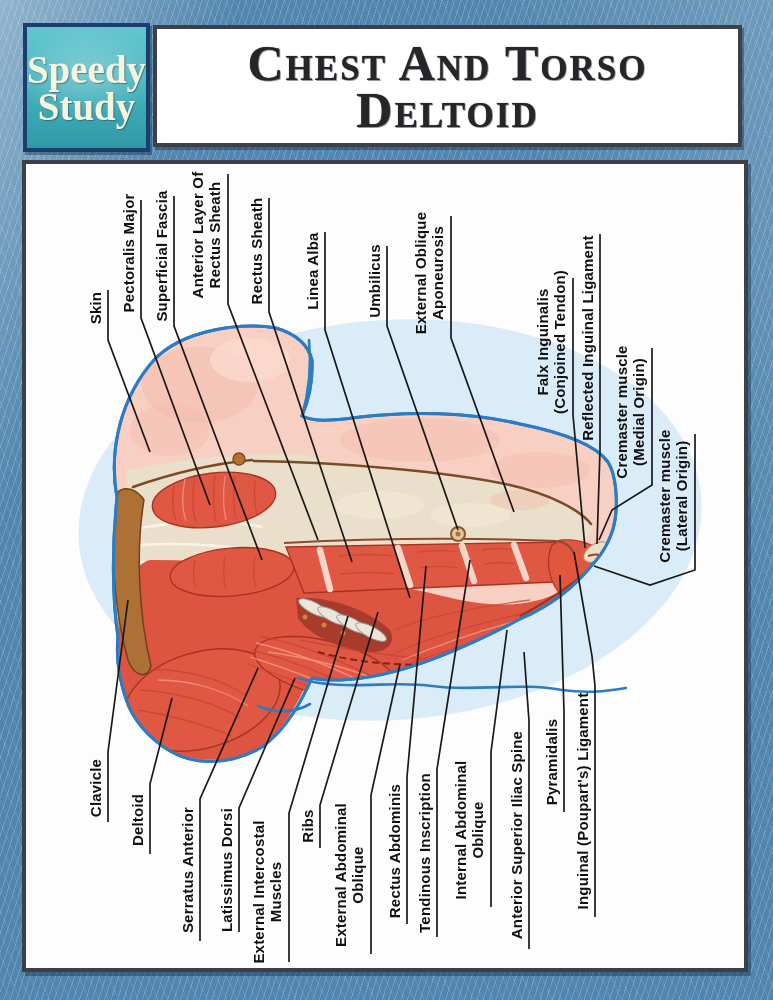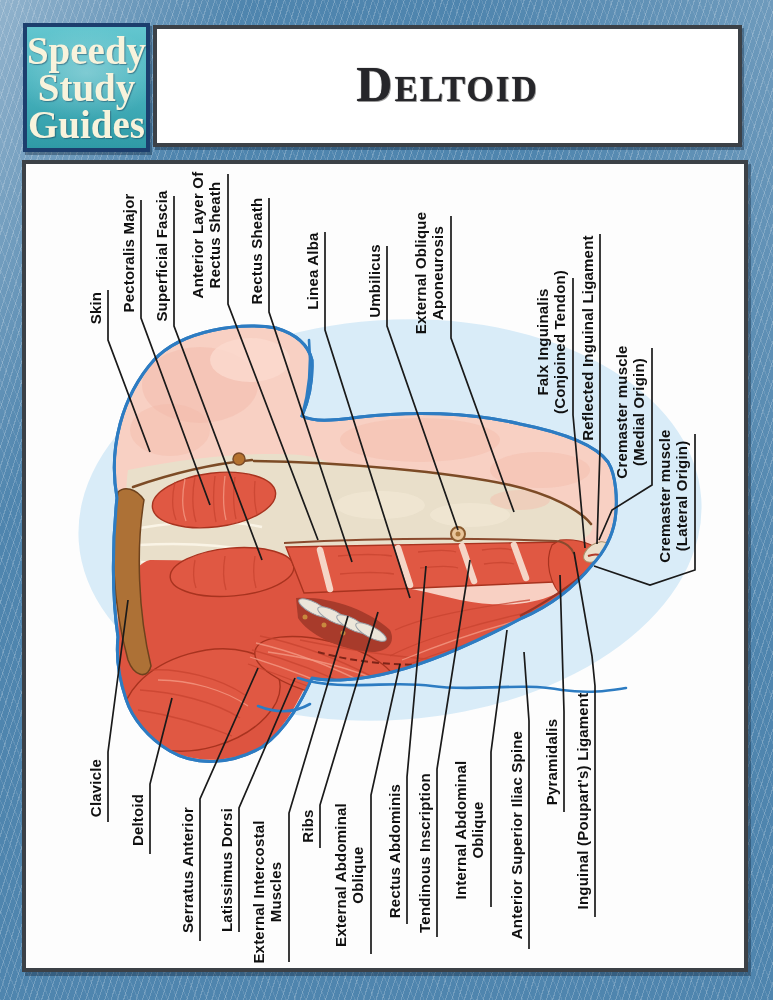--- a/index.html
+++ b/index.html
@@ -67,24 +67,24 @@
   .pale{fill:#f0e6d2;}
   .gapline{stroke:#f5d5c6;stroke-width:6.5;stroke-linecap:round;}
   .dashedge{stroke:#7e2418;stroke-width:2;fill:none;stroke-dasharray:7 4;}
 </style>
 </head>
 <body>
 
 <div class="logo-box">
   <div class="ln">Speedy</div>
   <div class="ln">Study</div>
-  <div class="ln">Guides</div>
 </div>
 
 <div class="title-box">
+  <div class="t1">Chest And Torso</div>
   <div class="t2">Deltoid</div>
 </div>
 
 <div class="panel">
   <svg width="718" height="804" viewBox="26 164 718 804">
     <defs>
       <clipPath id="bodyClip">
         <path d="M 117,498 C 108,448 122,396 154,360 C 182,330 240,322 276,328 C 296,334 308,344 312,360
                  C 313,382 308,402 302,416 C 314,422 330,421 360,417 C 410,411 470,412 520,424
                  C 560,432 595,444 608,462 C 616,475 618,500 615,520 C 612,538 604,552 592,565

